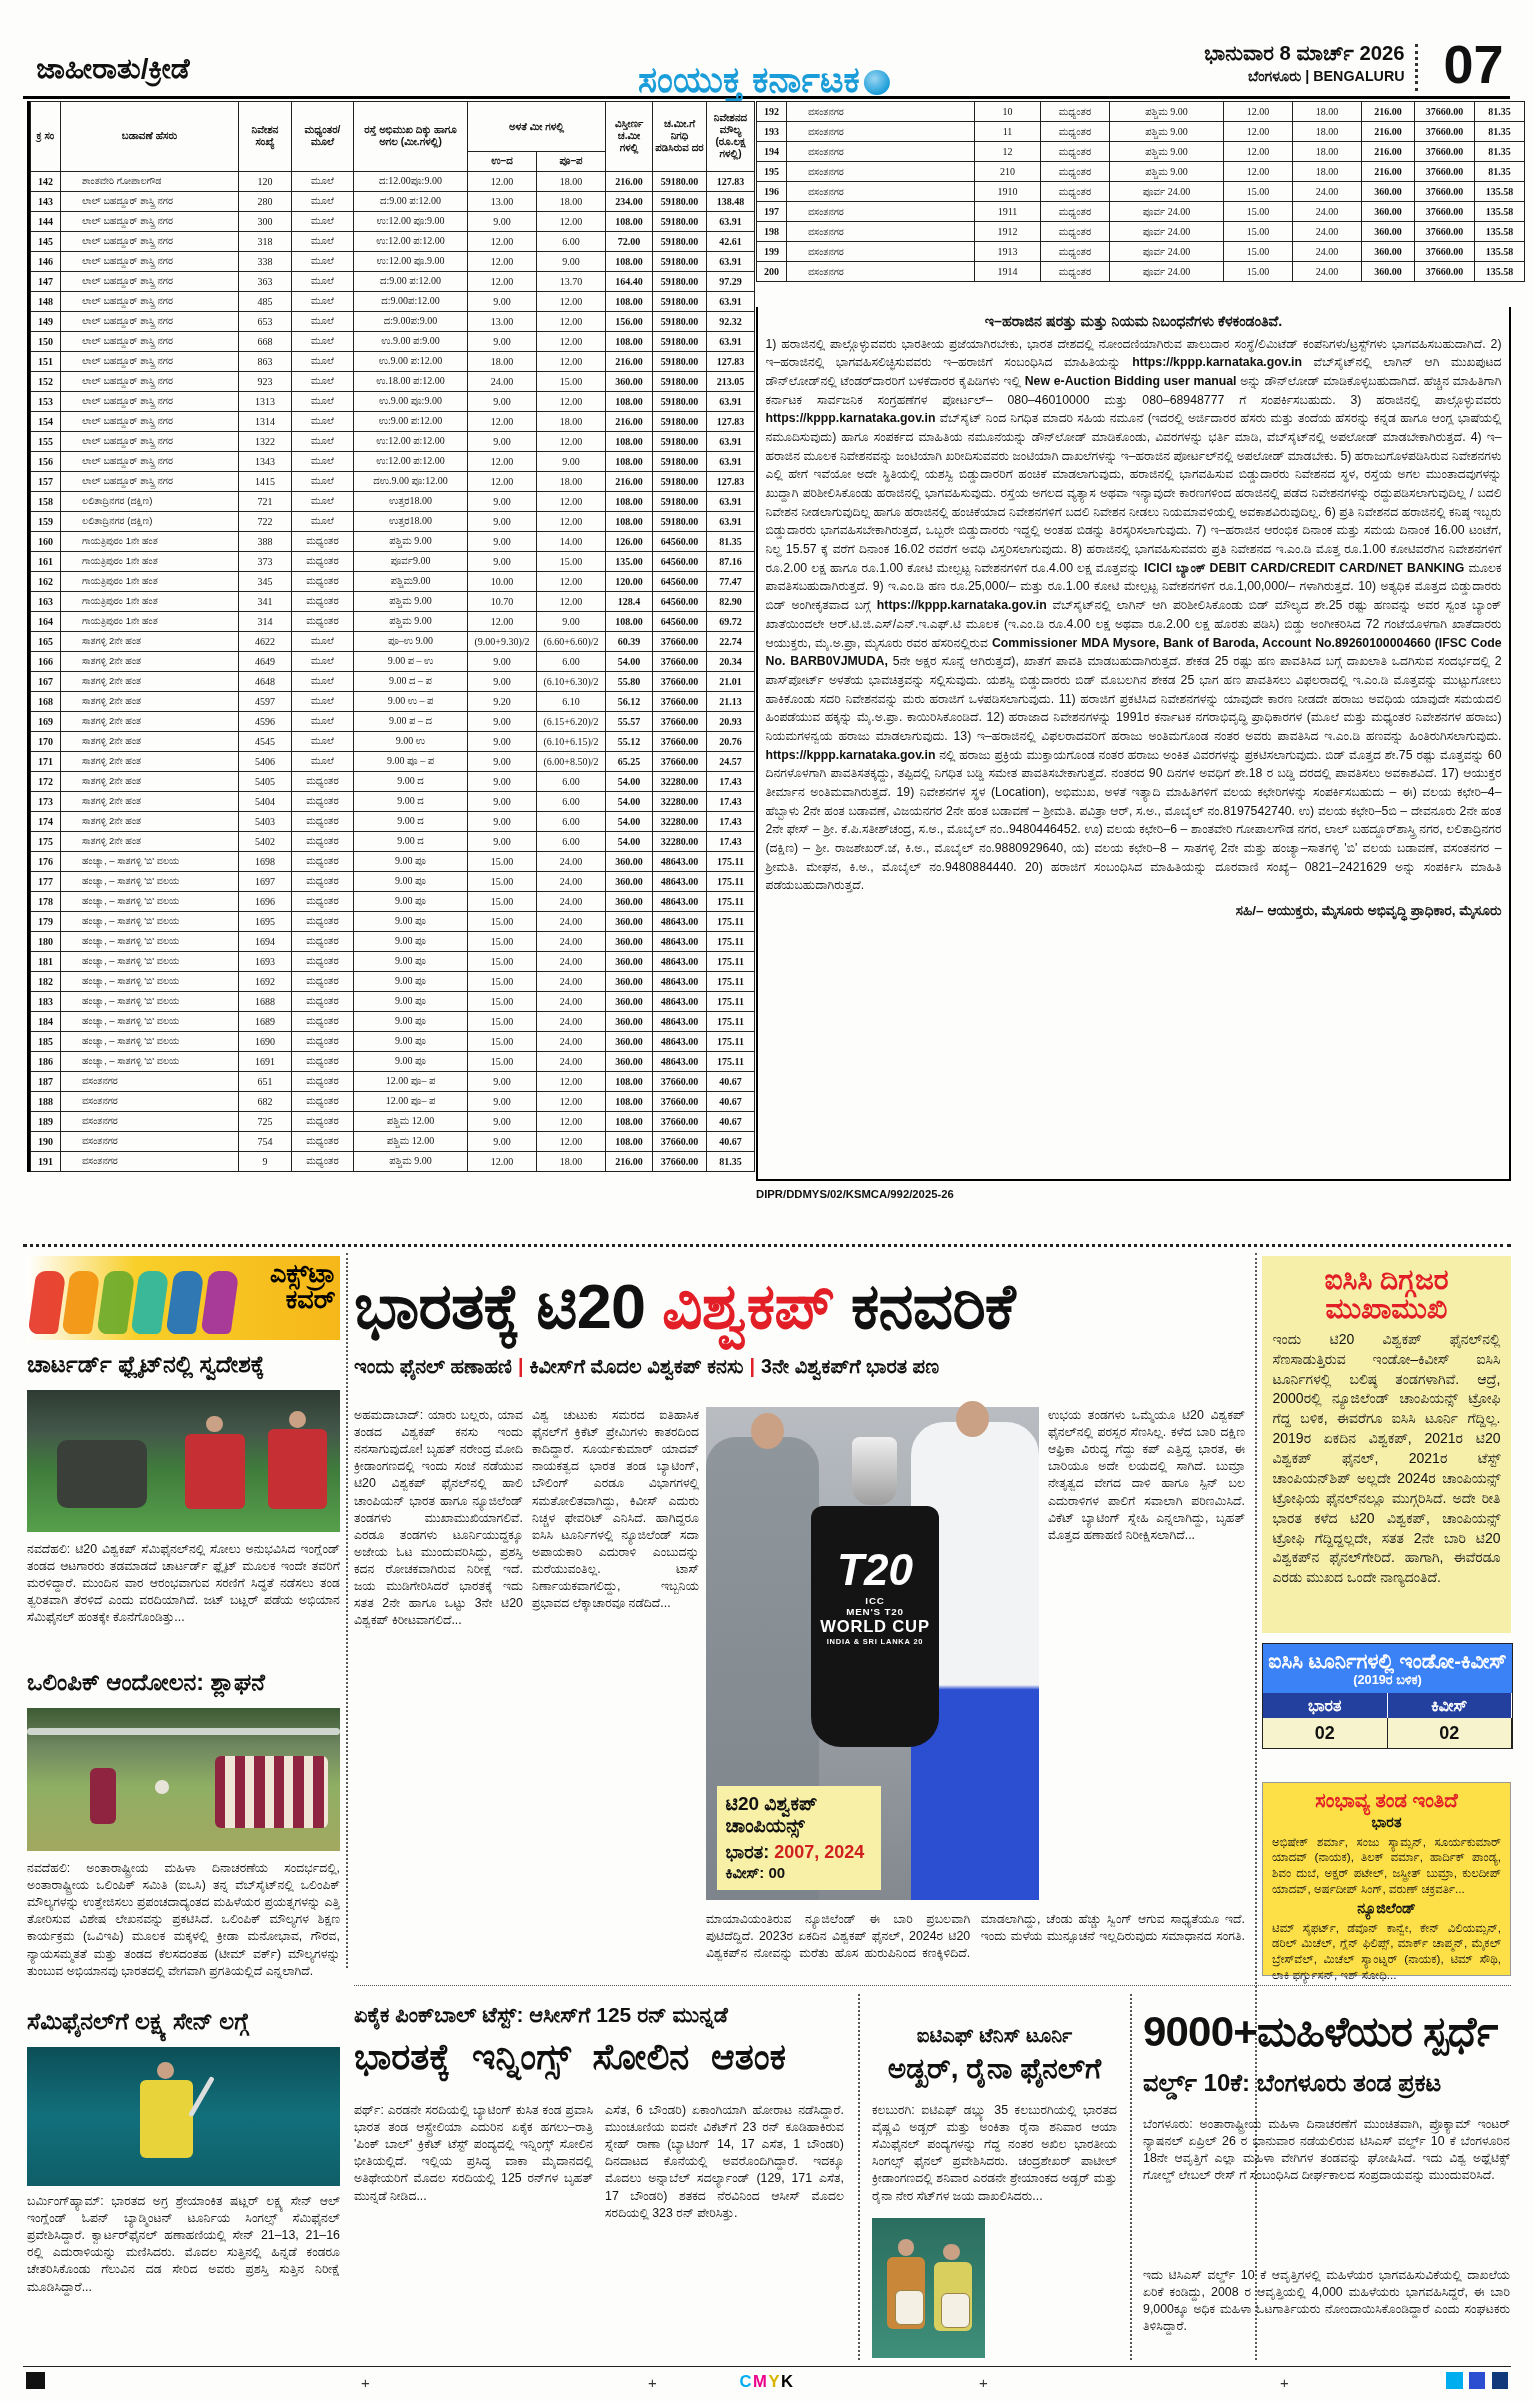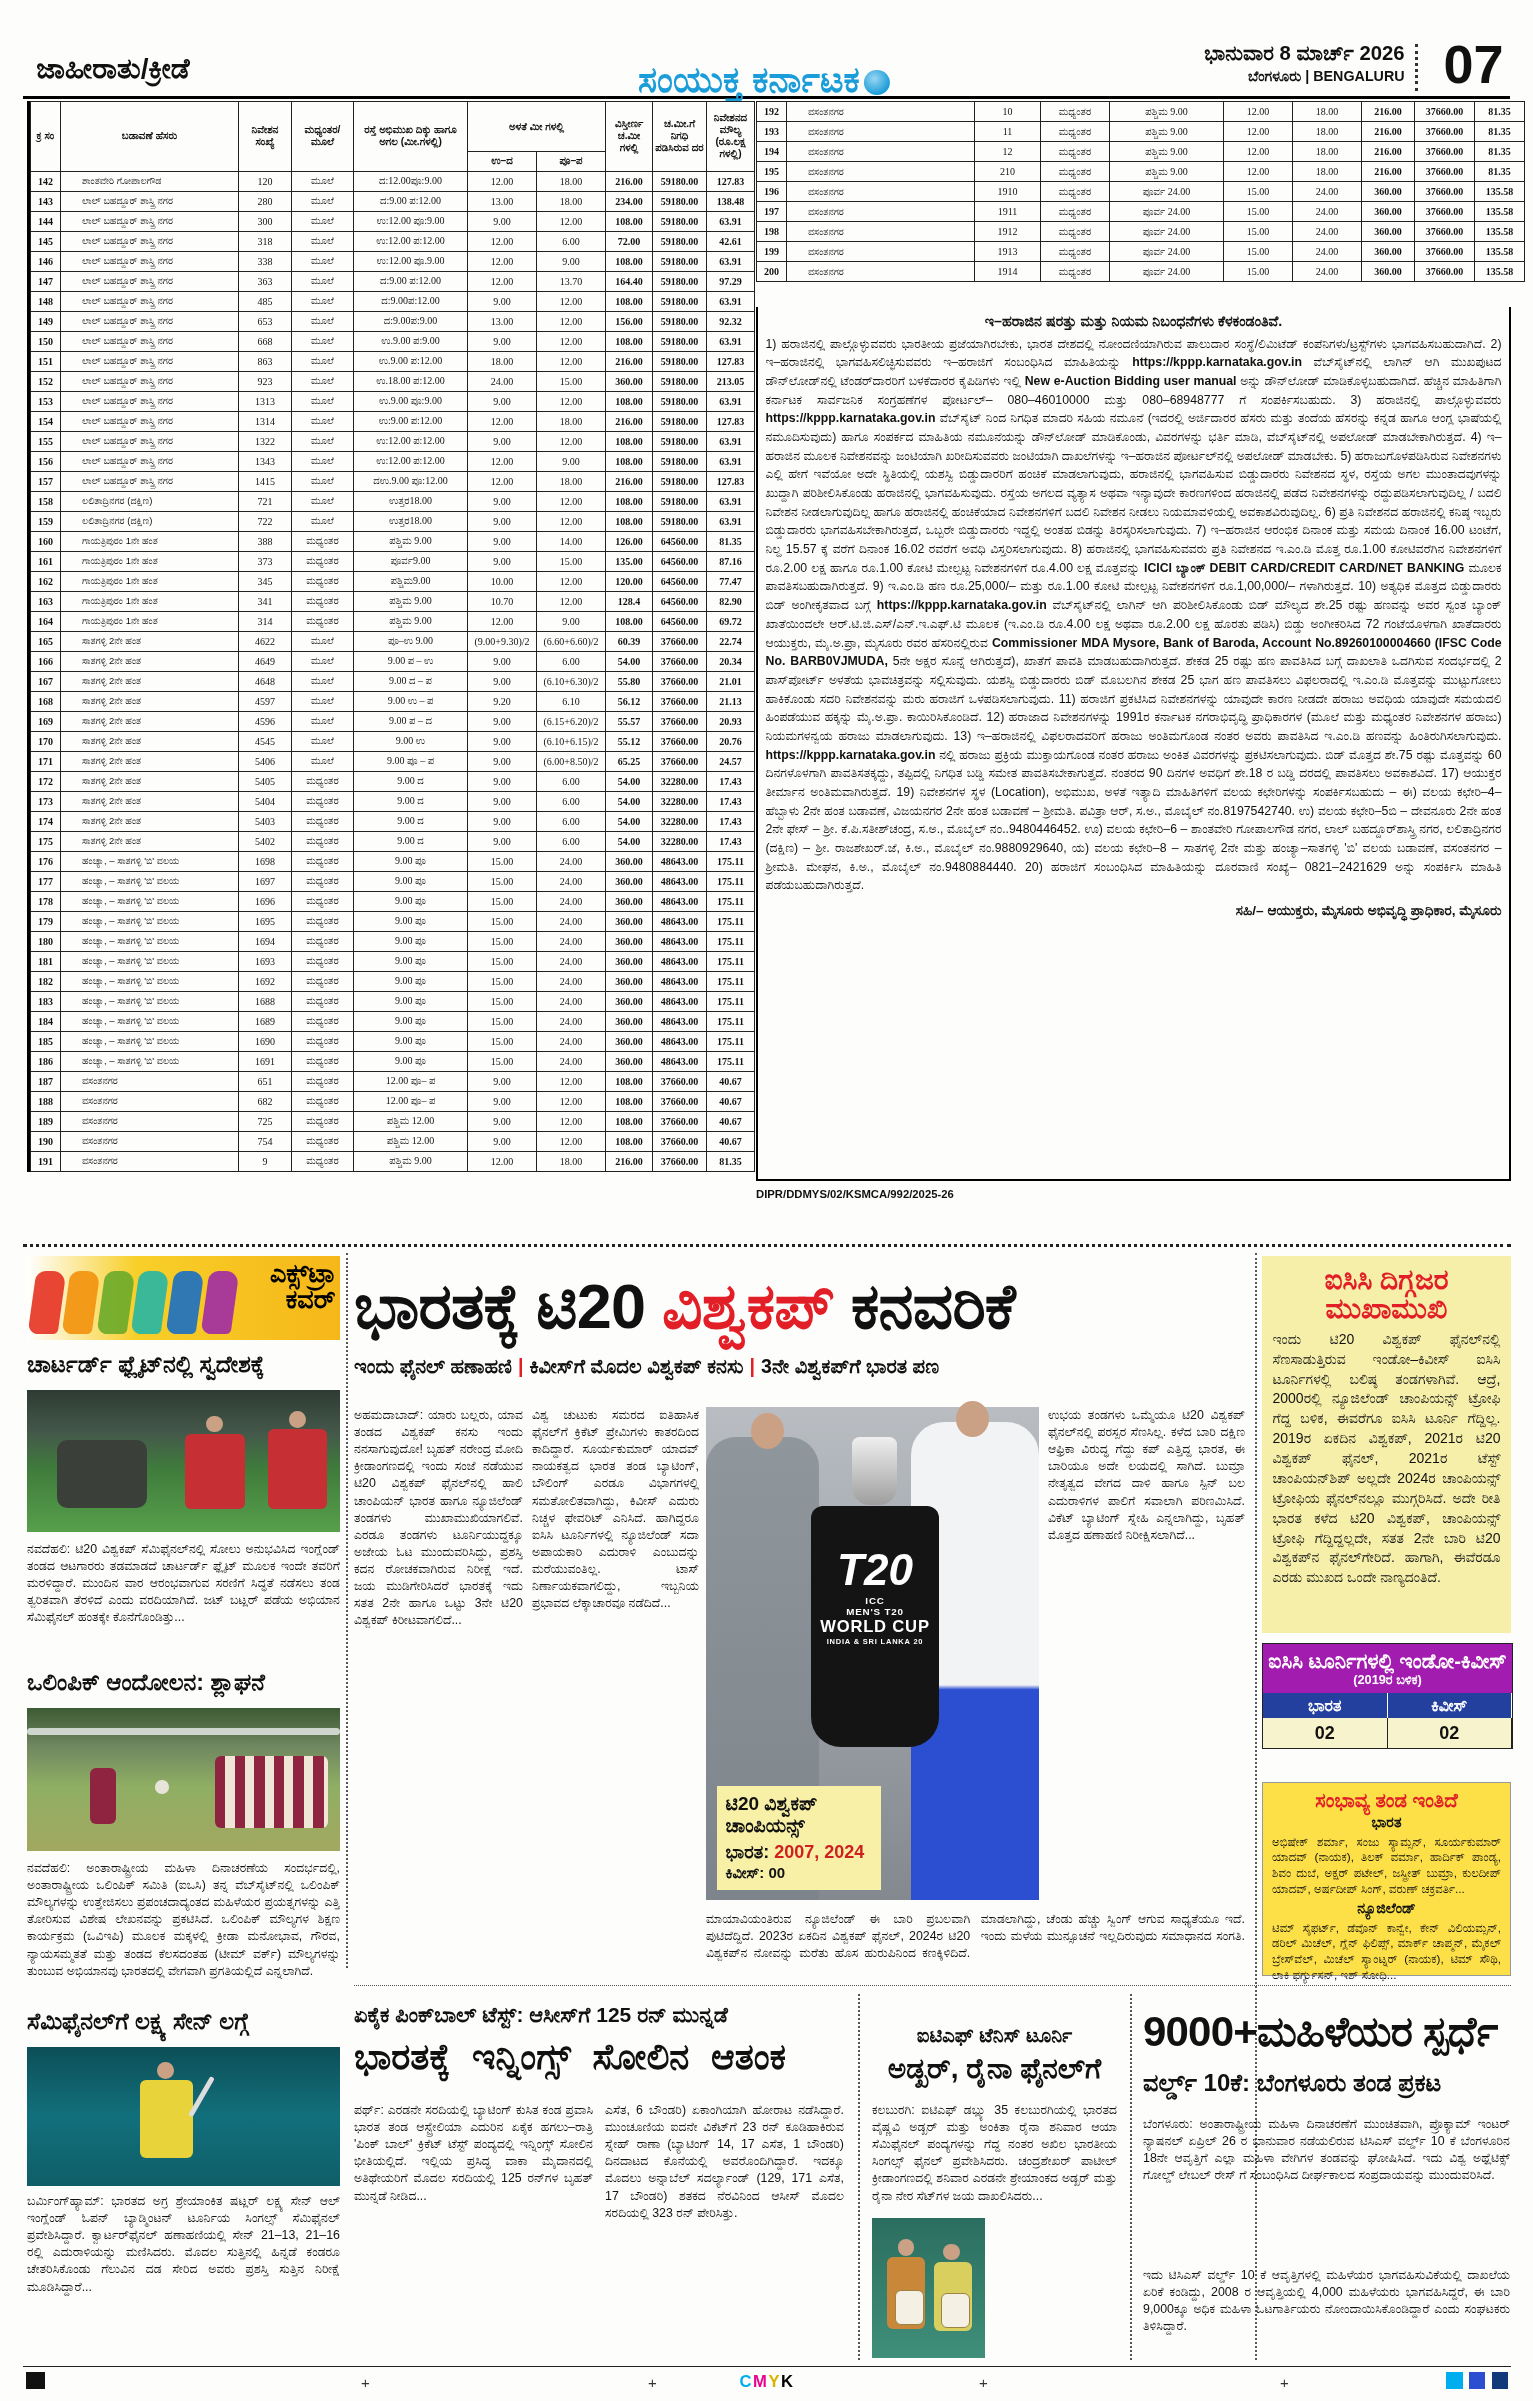--- a/index.html
+++ b/index.html
@@ -64,21 +64,21 @@
   #cap-box{position:absolute;left:10.5px;bottom:10.5px;width:164px;background:#f7f0a6;padding:7.5px 9px;box-sizing:border-box;}
   #cap-box .t{font-weight:bold;font-size:19px;line-height:1.15;}
   #cap-box .v{font-size:18px;font-weight:bold;margin-top:4.5px;}
   #cap-box .v .red{color:#d01f1f;}
   #cap-box .k{font-size:15px;font-weight:bold;margin-top:1.5px;}
   
   #box-face{position:absolute;left:1262px;top:1256px;width:249px;height:377px;background:#f5efa9;padding:7.5px 10.5px;box-sizing:border-box;}
   #box-face h3{margin:1.5px 0 6px 0;text-align:center;color:#e21e26;font-size:28px;line-height:1.05;}
   #box-face p{font-size:14px;line-height:1.42;text-align:justify;margin:0;}
   #score-box{position:absolute;left:1262px;top:1643px;width:249px;border:1.5px solid #222;}
-  #score-head{background:#a21caf;color:#fff;text-align:center;padding:6px 3px 4.5px 3px;}
+  #score-head{background:#3b82f6;color:#fff;text-align:center;padding:6px 3px 4.5px 3px;}
   #score-head .t{font-weight:bold;font-size:20.3px;line-height:1.1;}
   #score-head .s{font-weight:bold;font-size:12.8px;}
   #score-row{display:flex;background:#24409e;color:#fff;font-weight:bold;font-size:16px;text-align:center;}
   #score-row div{flex:1;padding:3.8px 0;border-right:1.5px solid #fff;}
   #score-vals{display:flex;background:#f7f3cd;font-weight:bold;font-size:18px;text-align:center;}
   #score-vals div{flex:1;padding:4.5px 0;border-right:1.5px solid #222;}
   #box-team{position:absolute;left:1262px;top:1782px;width:249px;height:194px;background:#fde047;border:1.1px solid #999;padding:6px 9px;box-sizing:border-box;}
   #box-team .rt{color:#e21e26;font-weight:bold;font-size:19.6px;text-align:center;}
   #box-team .sub{font-weight:bold;font-size:14.3px;text-align:center;margin-top:1.5px;}
   #box-team p{font-size:11.7px;line-height:1.35;text-align:justify;margin:3px 0;}

